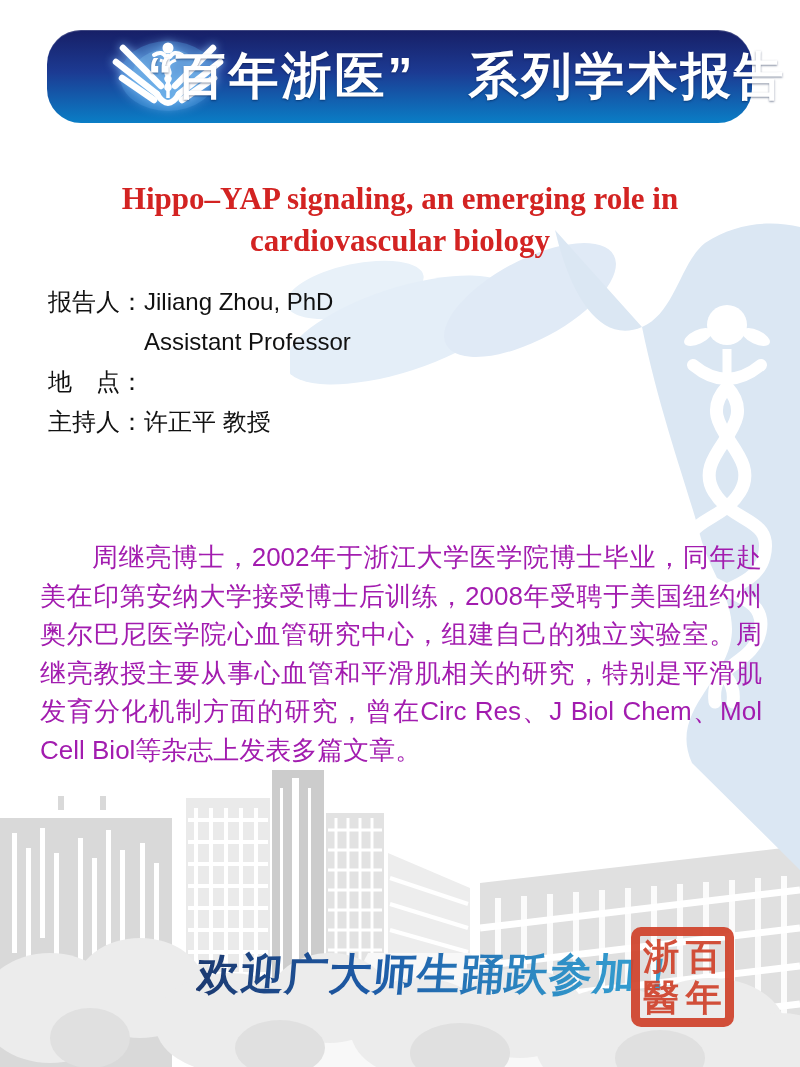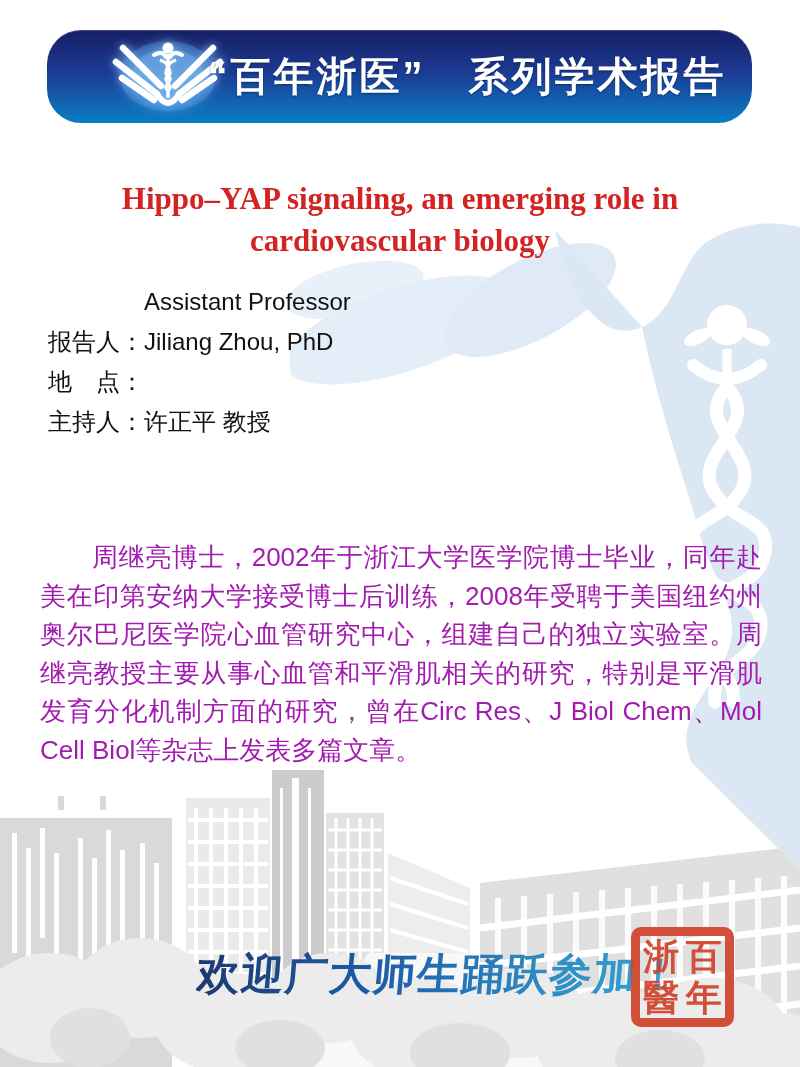--- a/index.html
+++ b/index.html
@@ -11,21 +11,21 @@
   .bg-mark{position:absolute;left:290px;top:215px;width:510px;height:655px;}
 
   
   .banner{position:absolute;left:47px;top:30px;width:705px;height:93px;border-radius:34px;
           background:linear-gradient(180deg,#171f66 0%,#1c3a92 45%,#0a7ec6 100%);
           box-shadow:inset 0 1px 0 rgba(255,255,255,.18);}
   .banner-logo{position:absolute;left:62px;top:8px;width:118px;height:78px;
           filter:drop-shadow(0 0 5px rgba(140,200,255,.9));}
   .banner-title{position:absolute;left:150px;top:0;width:540px;height:93px;
           display:flex;align-items:center;justify-content:center;
-          color:#ffffff;font-size:40px;font-weight:bold;letter-spacing:3px;
+          color:#ffffff;font-size:50px;font-weight:bold;letter-spacing:3px;
           text-shadow:0 1px 2px rgba(0,20,60,.5);white-space:nowrap;}
 
   
   .talk-title{position:absolute;left:0;top:178px;width:800px;text-align:center;
           color:#d32322;font-family:Liberation Serif, serif;
           font-weight:bold;font-size:31px;line-height:42px;}
 
   
   .details{position:absolute;left:48px;top:282px;}
   .detail-row{display:flex;font-size:24px;line-height:40px;color:#111;}
@@ -204,26 +204,26 @@
     <div class="banner-title">“百年浙医”　系列学术报告</div>
   </div>
 
   <div class="talk-title">
     <div>Hippo–YAP signaling, an emerging role in</div>
     <div>cardiovascular biology</div>
   </div>
 
   <div class="details">
     <div class="detail-row">
+      <span class="detail-label">报告人：</span>
+      <span class="detail-value">Jiliang Zhou, PhD</span>
+    </div>
+    <div class="detail-row">
       <span class="detail-label"></span>
       <span class="detail-value">Assistant Professor</span>
-    </div>
-    <div class="detail-row">
-      <span class="detail-label">报告人：</span>
-      <span class="detail-value">Jiliang Zhou, PhD</span>
     </div>
     <div class="detail-row">
       <span class="detail-label"></span>
     </div>
     <div class="detail-row">
       <span class="detail-label">地　点：</span>
     </div>
     <div class="detail-row">
       <span class="detail-label">主持人：</span>
       <span class="detail-value">许正平 教授</span>

